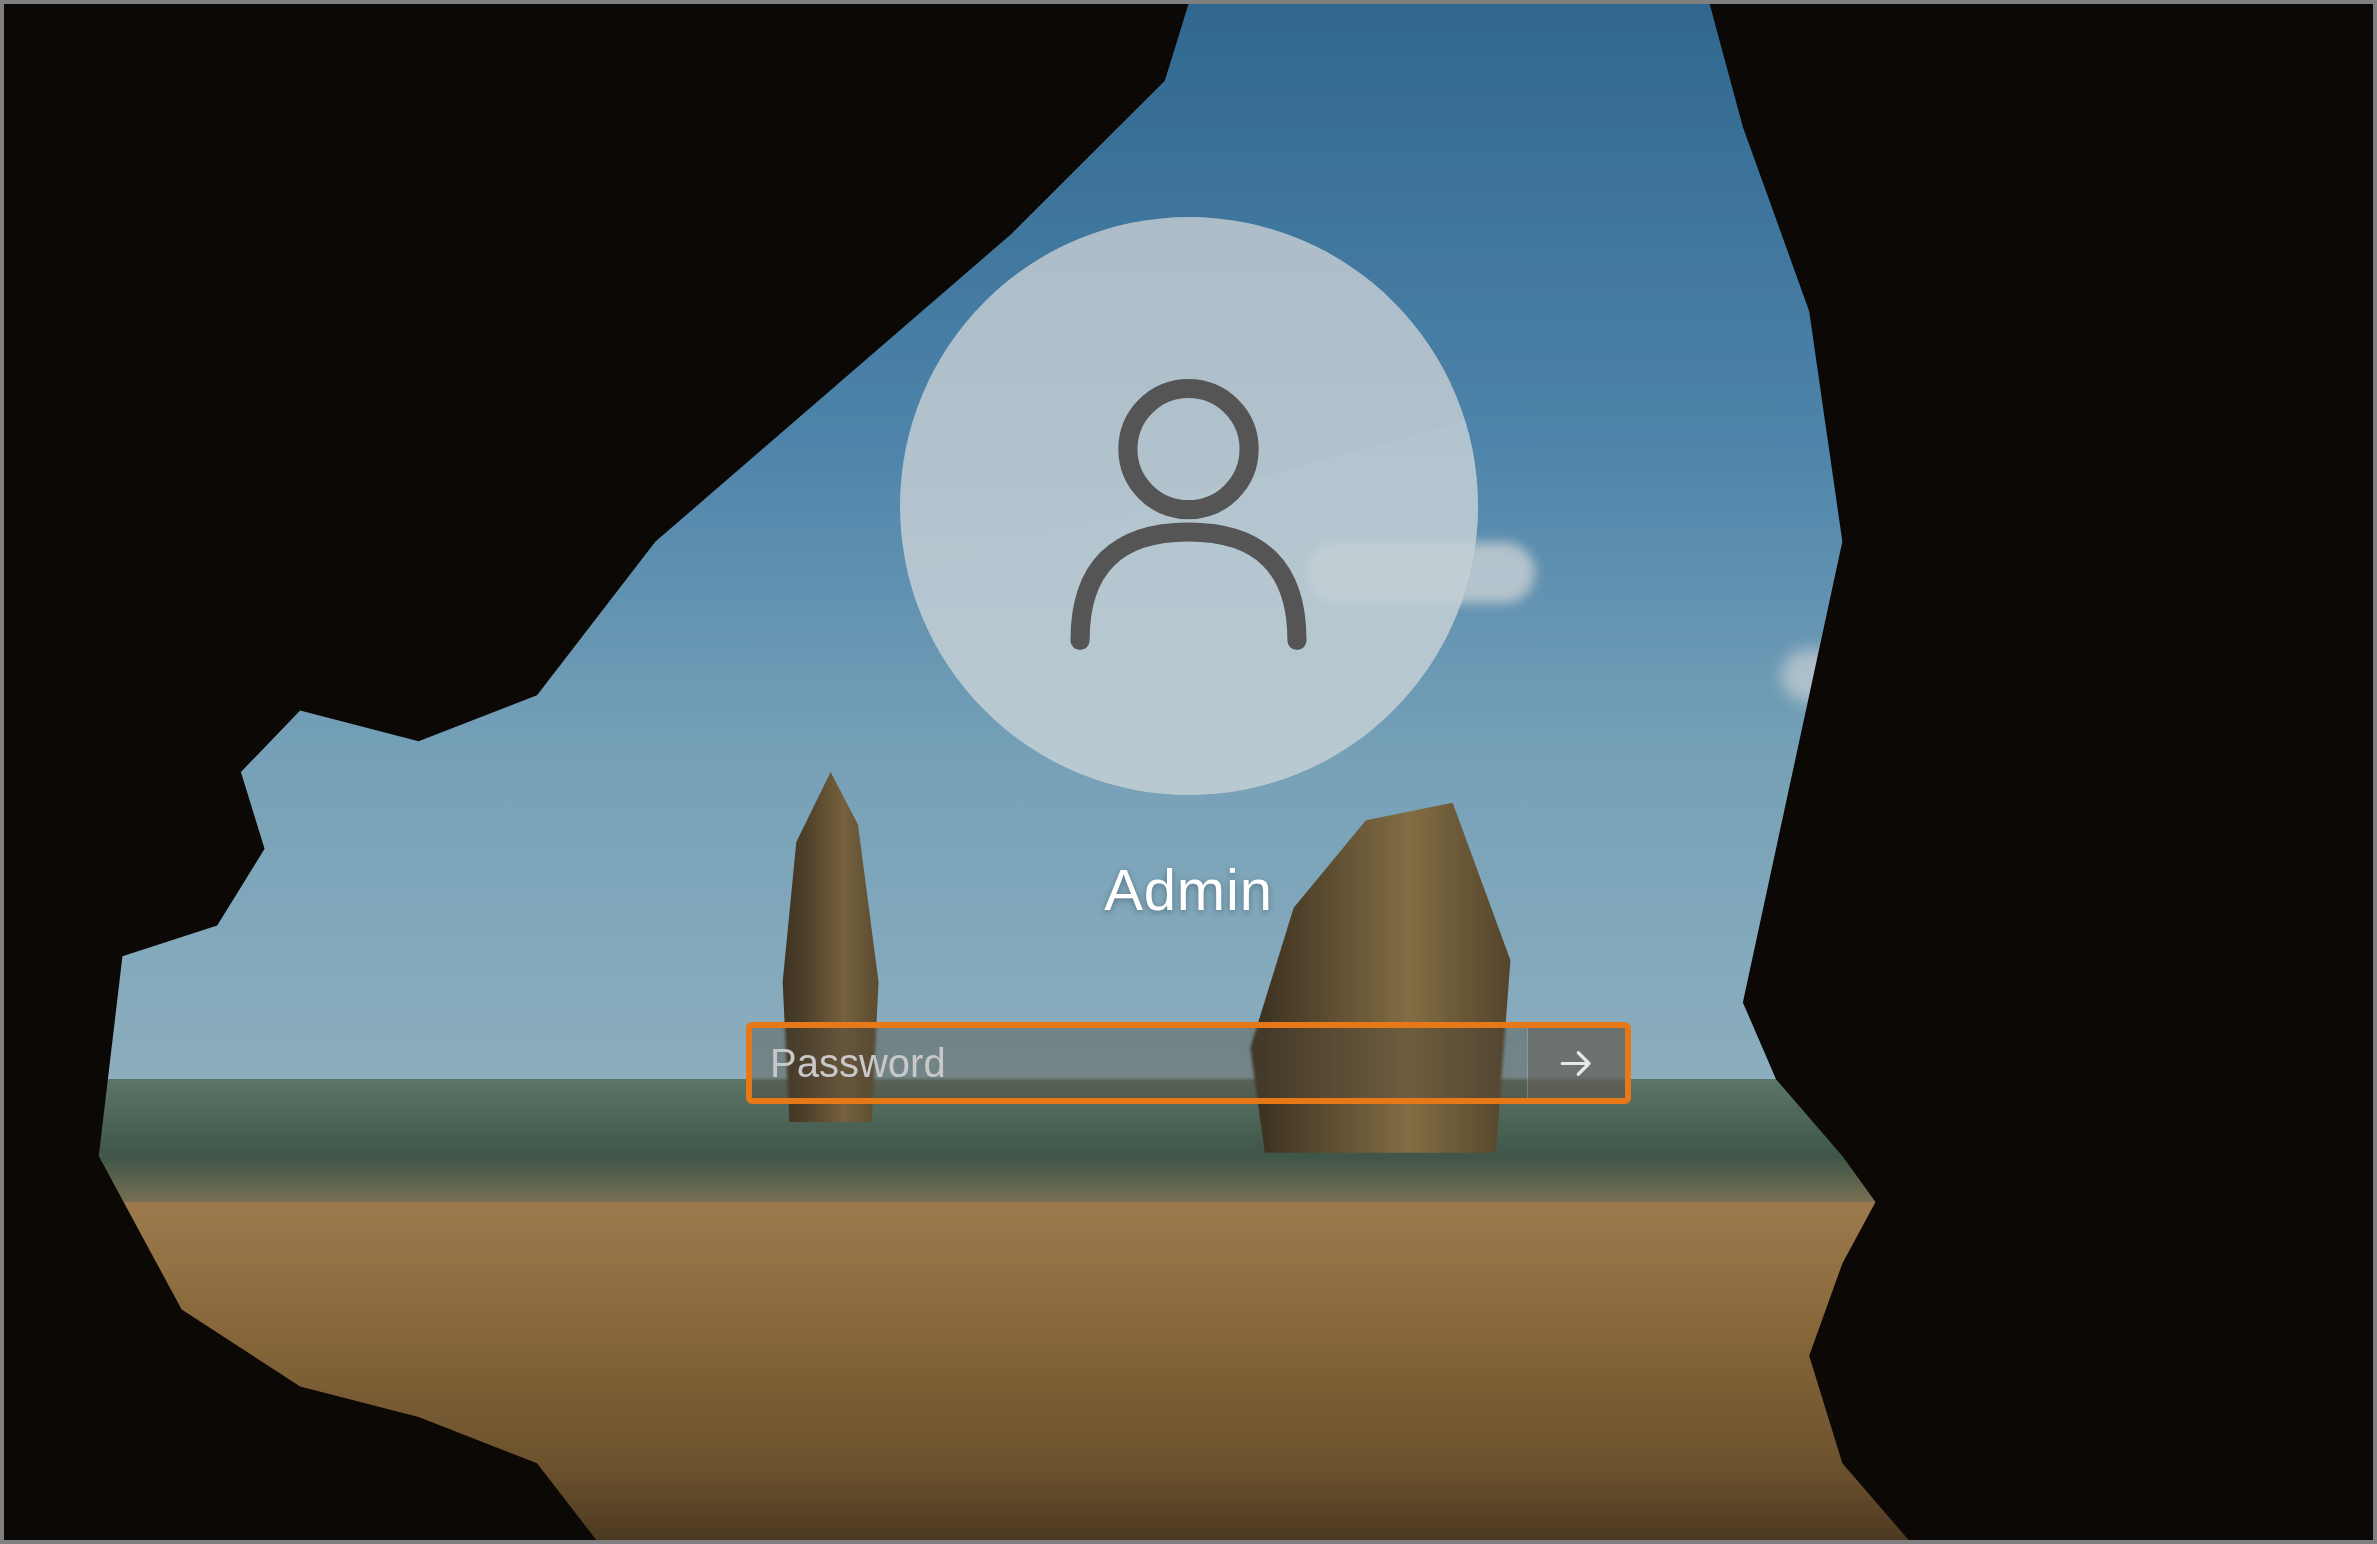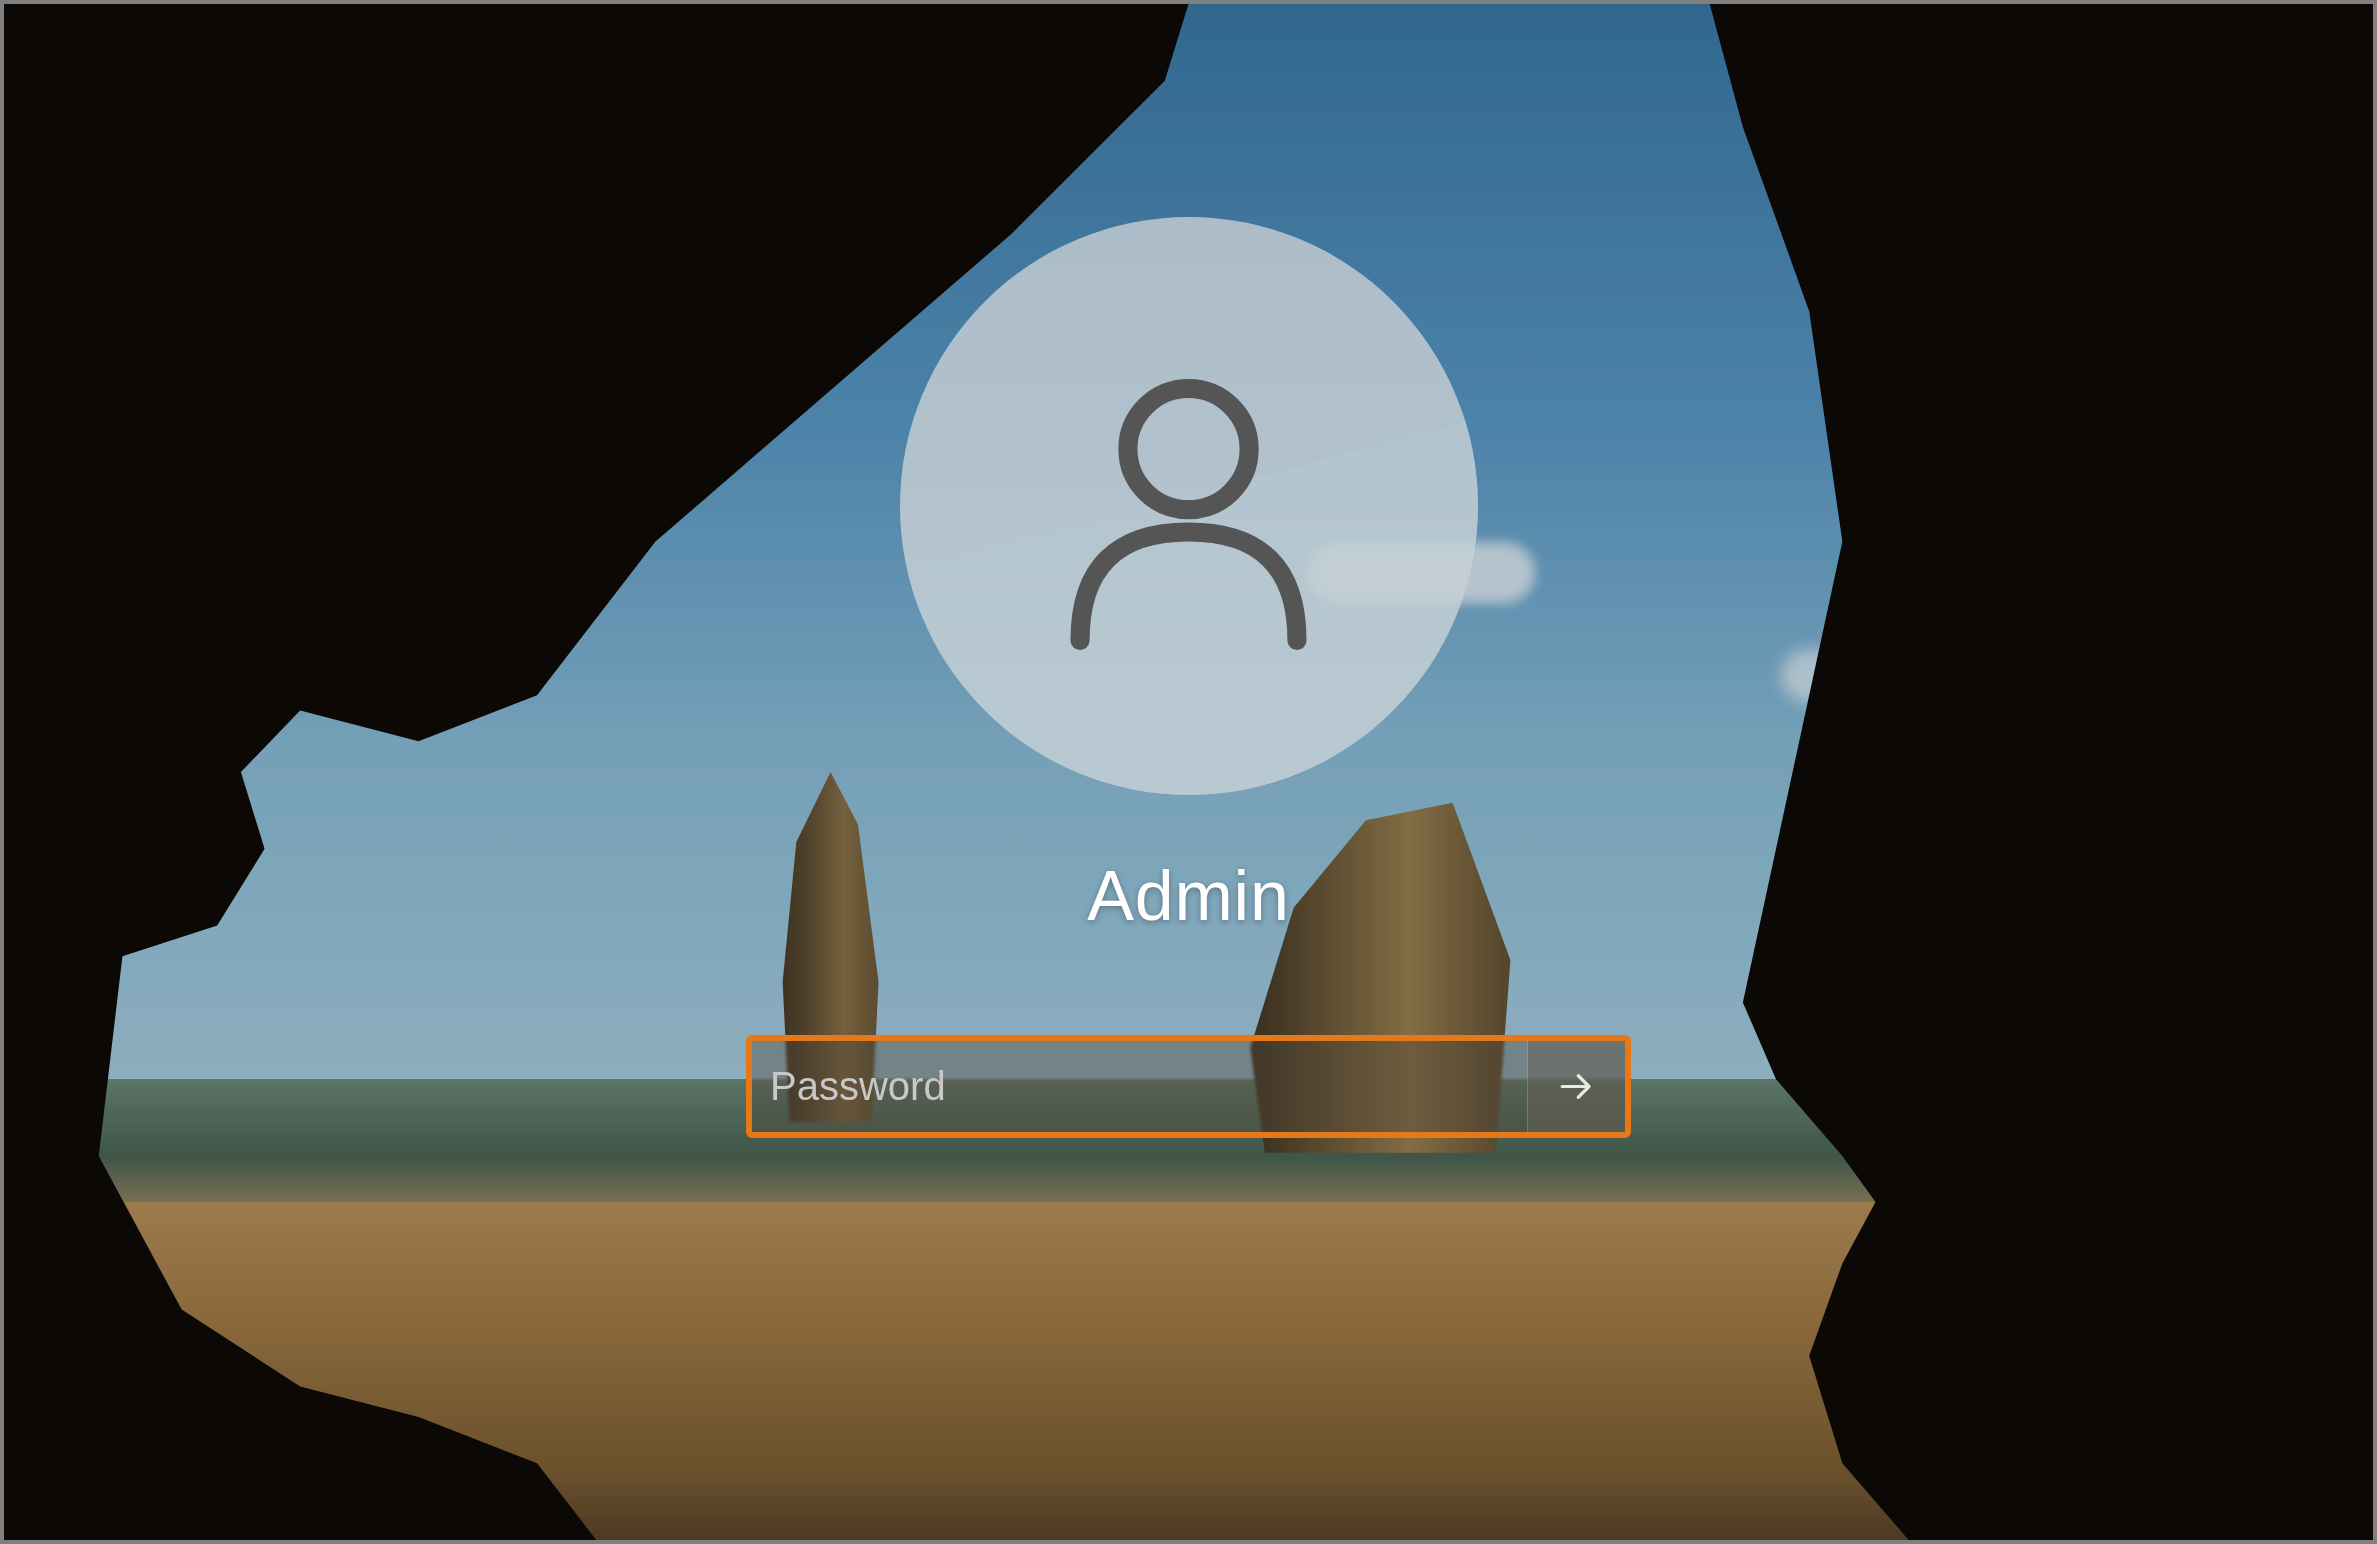--- a/index.html
+++ b/index.html
@@ -178,31 +178,31 @@
 
     .avatar svg {
       position: relative;
       z-index: 1;
       width: 319px;
       height: 319px;
     }
 
     .username {
       color: #ffffff;
-      font-size: 70px;
+      font-size: 58px;
       font-weight: 300;
       margin-top: 61px;
       letter-spacing: 0.8px;
       text-shadow: 0 1.5px 6px rgba(0,0,0,0.3);
     }
 
     .password-container {
       margin-top: 99px;
       width: 885px;
-      height: 103px;
+      height: 82px;
       border: 6px solid #e67817;
       border-radius: 6px;
       display: flex;
       align-items: stretch;
       background: rgba(80, 70, 55, 0.4);
       backdrop-filter: blur(1.5px);
     }
 
     .password-input {
       flex: 1;

